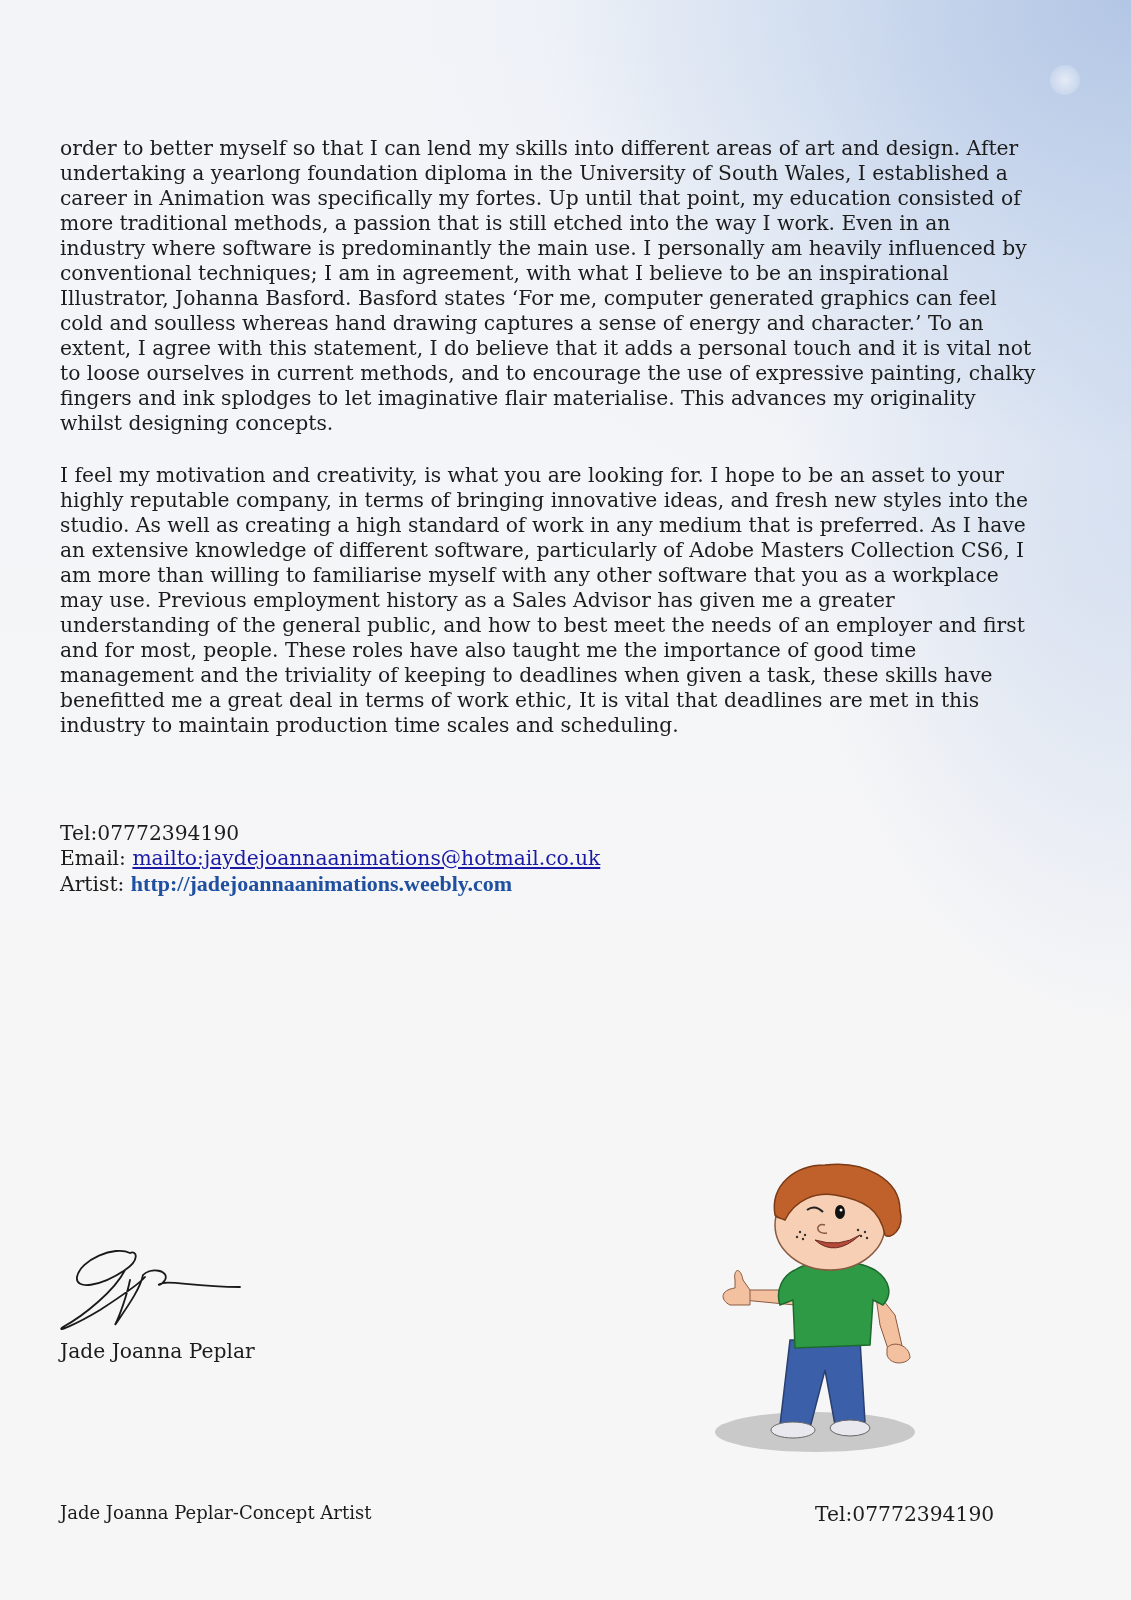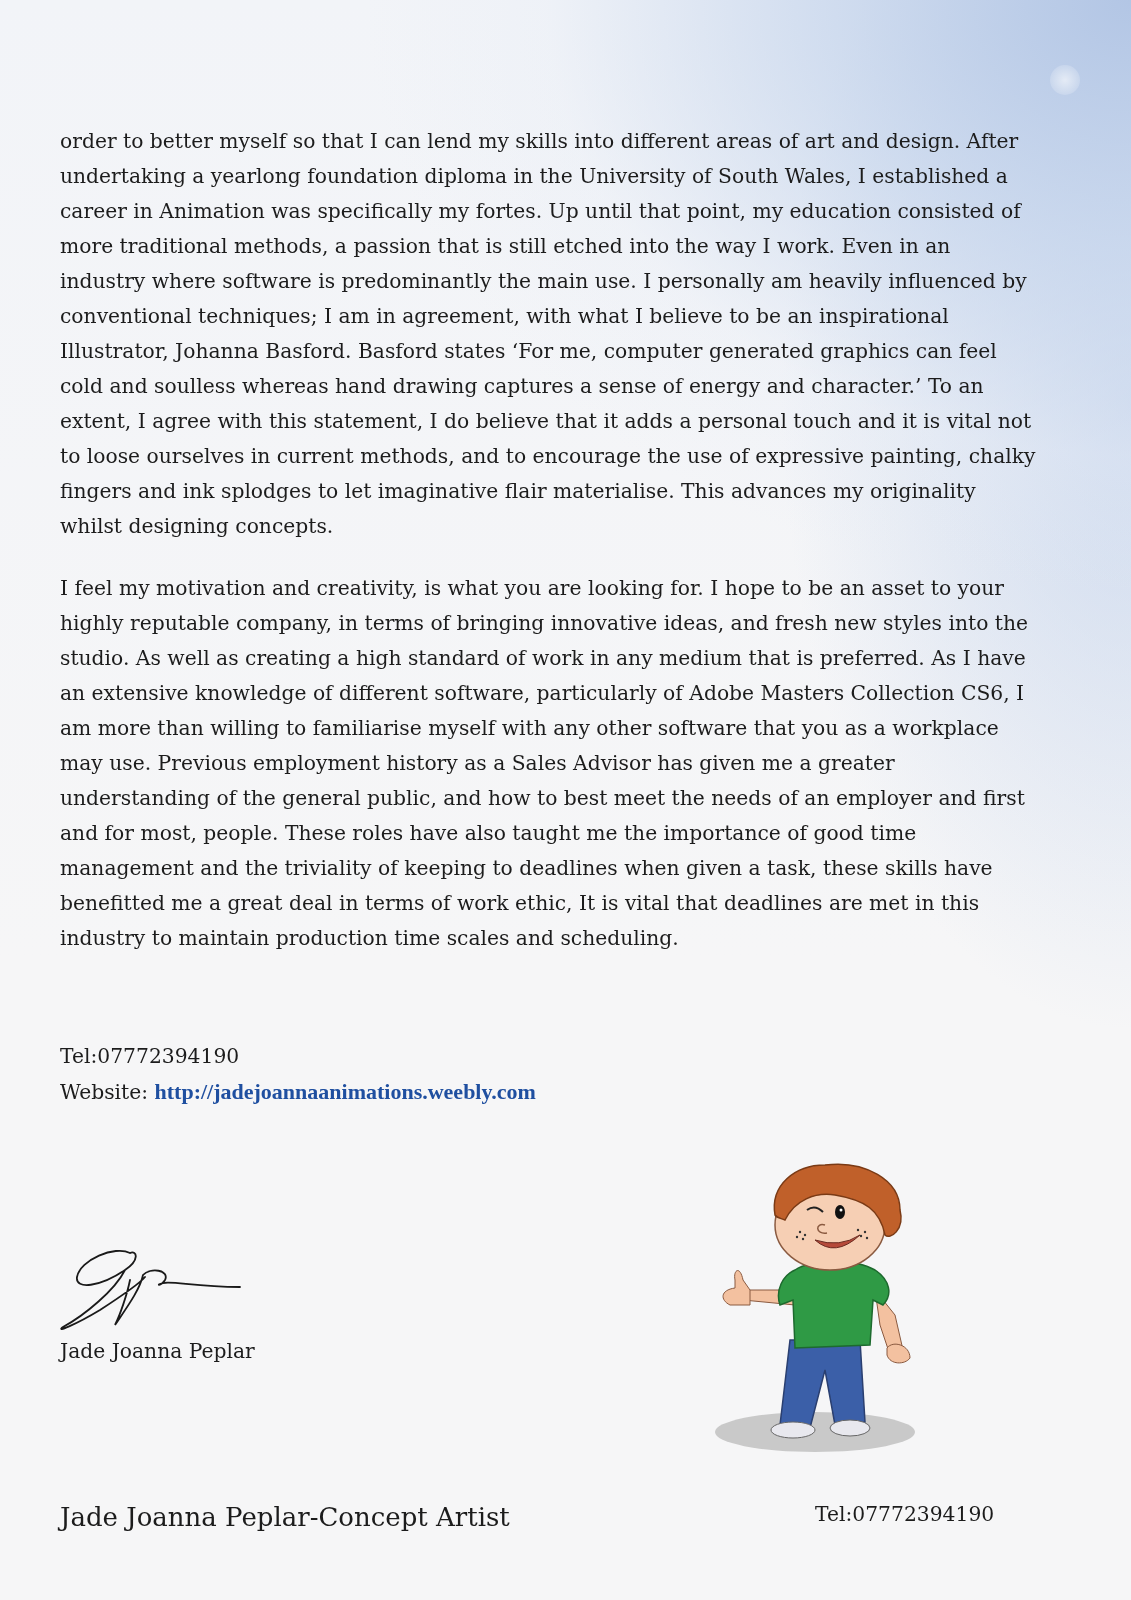--- a/index.html
+++ b/index.html
@@ -14,49 +14,52 @@
     background:
       radial-gradient(ellipse 900px 700px at 1131px 0px, rgba(176,196,228,0.95) 0%, rgba(196,212,236,0.7) 35%, rgba(230,236,246,0.3) 65%, rgba(246,246,247,0) 85%),
       radial-gradient(ellipse 500px 900px at 1131px 400px, rgba(180,200,232,0.6) 0%, rgba(246,246,247,0) 70%),
       linear-gradient(180deg, #f2f4f8 0%, #f6f6f7 60%);
   }
   .glow {
     position: absolute; left: 1050px; top: 65px; width: 30px; height: 30px; border-radius: 50%;
     background: radial-gradient(circle, rgba(255,255,255,0.6), rgba(255,255,255,0));
   }
   .content {
-    position: absolute; left: 60px; top: 124px; width: 980px;
-    font-size: 20.3px; line-height: 35px;
+    position: absolute; left: 60px; top: 136px; width: 980px;
+    font-size: 20.3px; line-height: 25px;
   }
   .content p { margin: 0; }
   .gap { height: 27.4px; }
   .gap2 { height: 54.8px; }
   .link-email { color: #1a1aa6; text-decoration: underline; }
   .link-web { color: #1f4fa0; font-weight: bold; font-family: "Liberation Serif", serif; font-size: 22px; }
   .signature { position: absolute; left: 55px; top: 1245px; width: 200px; height: 95px; }
   .signer { position: absolute; left: 60px; top: 1339px; font-size: 20.3px; }
   .boy { position: absolute; left: 715px; top: 1140px; width: 230px; height: 320px; }
-  .footer-left { position: absolute; left: 60px; top: 1502px; font-size: 26px; }
+  .footer-left { position: absolute; left: 60px; top: 1502px; font-size: 18px; }
   .footer-right { position: absolute; left: 815px; top: 1502px; font-size: 20.3px; }
 </style>
 </head>
 <body>
 
 <div class="bg"></div>
 <div class="glow"></div>
 
 <div class="content">
   <p>order to better myself so that I can lend my skills into different areas of art and design. After undertaking a yearlong foundation diploma in the University of South Wales, I established a career in Animation was specifically my fortes. Up until that point, my education consisted of more traditional methods, a passion that is still etched into the way I work. Even in an industry where software is predominantly the main use. I personally am heavily influenced by conventional techniques; I am in agreement, with what I believe to be an inspirational Illustrator, Johanna Basford. Basford states ‘For me, computer generated graphics can feel cold and soulless whereas hand drawing captures a sense of energy and character.’ To an extent, I agree with this statement, I do believe that it adds a personal touch and it is vital not to loose ourselves in current methods, and to encourage the use of expressive painting, chalky fingers and ink splodges to let imaginative flair materialise. This advances my originality whilst designing concepts.</p>
   <div class="gap"></div>
   <p>I feel my motivation and creativity, is what you are looking for. I hope to be an asset to your highly reputable company, in terms of bringing innovative ideas, and fresh new styles into the studio. As well as creating a high standard of work in any medium that is preferred. As I have an extensive knowledge of different software, particularly of Adobe Masters Collection CS6, I am more than willing to familiarise myself with any other software that you as a workplace may use. Previous employment history as a Sales Advisor has given me a greater understanding of the general public, and how to best meet the needs of an employer and first and for most, people. These roles have also taught me the importance of good time management and the triviality of keeping to deadlines when given a task, these skills have benefitted me a great deal in terms of work ethic, It is vital that deadlines are met in this industry to maintain production time scales and scheduling.</p>
   <div class="gap2"></div>
   <div class="gap"></div>
   <p>Tel:07772394190</p>
   <p>
-    <span>Website: </span><a class="link-web">http://jadejoannaanimations.weebly.com</a>
+    <span>Email: </span><a class="link-email">mailto:jaydejoannaanimations@hotmail.co.uk</a>
+  </p>
+  <p>
+    <span>Artist: </span><a class="link-web">http://jadejoannaanimations.weebly.com</a>
   </p>
   <div class="gap"></div>
 </div>
 
 <svg class="signature" viewBox="0 0 200 95">
   <path d="M75 8 C60 0, 25 15, 22 32 C20 45, 45 42, 70 25 C85 15, 82 5, 75 8 M70 25 C60 45, 30 70, 8 82 C0 88, 20 80, 45 65 C65 52, 85 38, 90 32 M75 35 C72 50, 65 70, 60 80 C70 65, 85 45, 88 30 C95 22, 115 25, 110 35 C105 42, 100 40, 108 38 C120 36, 140 42, 185 42" fill="none" stroke="#1a1a1a" stroke-width="1.8" stroke-linecap="round"></path>
 </svg>
 
 <div class="signer">Jade Joanna Peplar</div>
 

